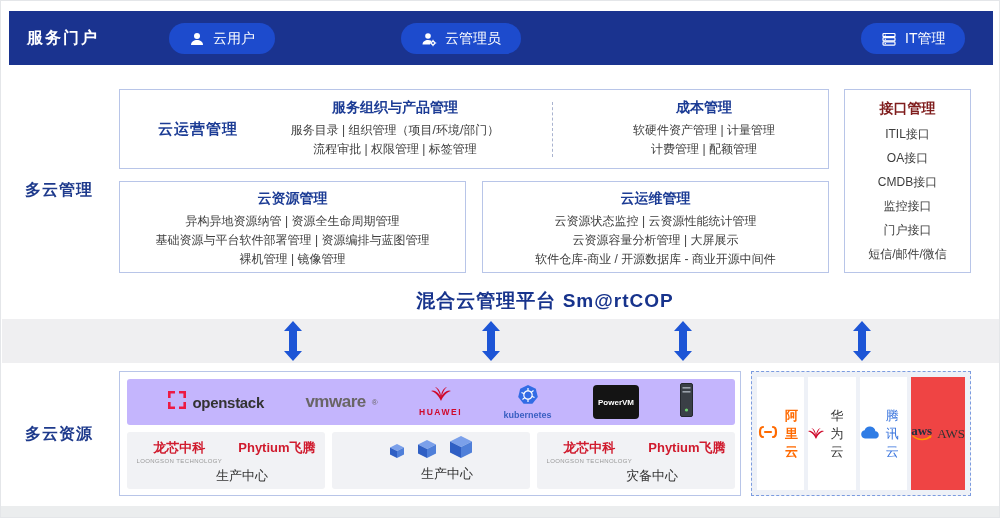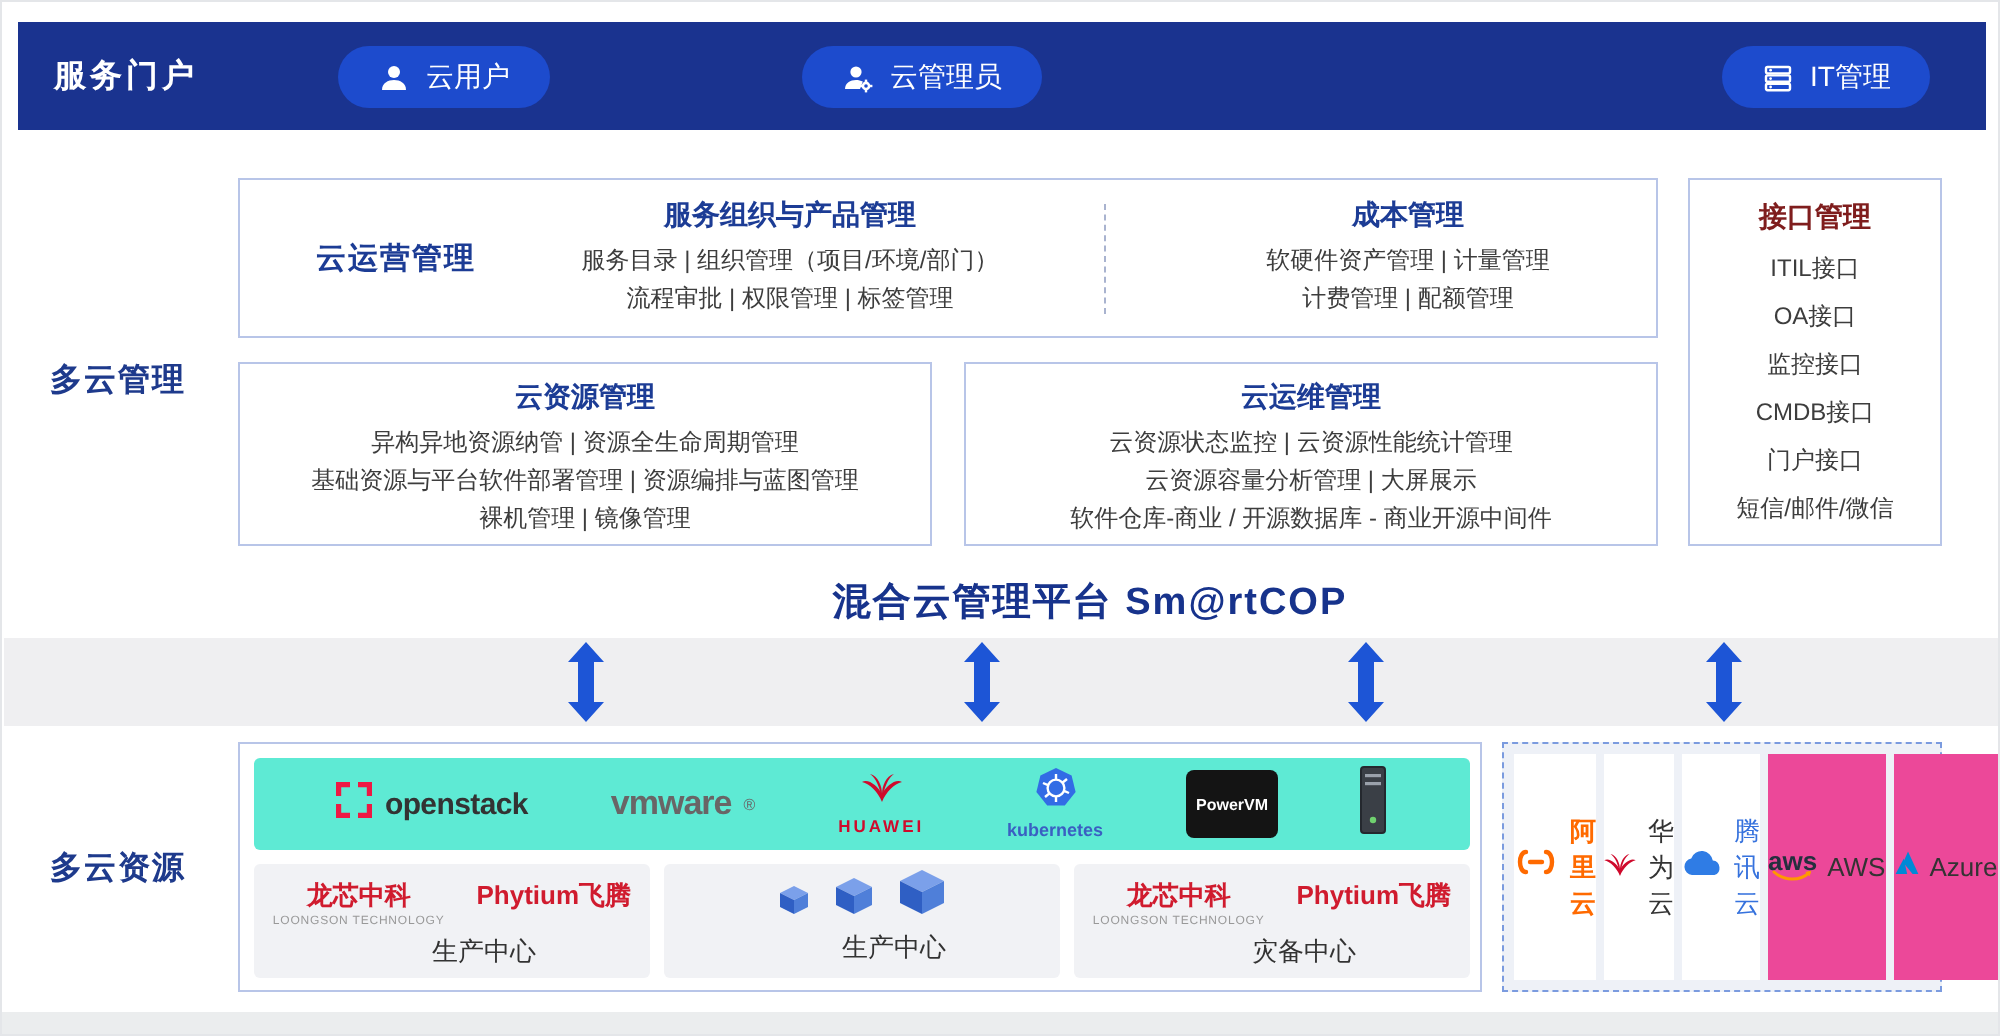--- a/index.html
+++ b/index.html
@@ -40,21 +40,21 @@
 
   .platform-title { position:absolute; left:118px; top:287px; width:852px; text-align:center;
                     color:#17338c; font-size:19px; font-weight:bold; letter-spacing:1px; }
 
   
   .api-band { position:absolute; left:1px; top:318px; width:998px; height:44px; background:#efeff1; }
   .api-arrow { position:absolute; top:2px; width:18px; height:40px; }
 
   
   .bottom-box { left:118px; top:370px; width:622px; height:125px; }
-  .logos-row { position:absolute; left:7px; top:7px; width:608px; height:46px; background:#5eead4;
+  .logos-row { position:absolute; left:7px; top:7px; width:608px; height:46px; background:#c4b5fd;
                border-radius:3px; display:flex; align-items:center; justify-content:space-evenly; }
   .logo { display:flex; align-items:center; gap:6px; }
   .logo-stack { display:flex; flex-direction:column; align-items:center; }
   .openstack-text { font-size:15px; font-weight:bold; color:#333; letter-spacing:-0.3px; }
   .vmware-text { font-size:17px; font-weight:bold; color:#696566; letter-spacing:-0.5px; }
   .vmware-reg { font-size:8px; color:#696566; vertical-align:super; }
   .huawei-text { font-size:8.5px; font-weight:bold; color:#cf0a2c; letter-spacing:1.5px; margin-top:2px; }
   .k8s-text { font-size:9px; font-weight:bold; color:#3a5fc2; margin-top:1px; }
   .powervm-box { width:46px; height:34px; background:#141414; border-radius:4px; display:flex;
                  align-items:center; justify-content:center; color:#fff; font-size:8px; font-weight:bold; }
@@ -68,21 +68,21 @@
   .vendor-name { color:#d01b2e; font-weight:bold; font-size:13px; }
   .vendor-sub { color:#999; font-size:6px; letter-spacing:0.4px; margin-top:1px; }
   .center-name { text-align:center; color:#333; font-size:13px; margin-top:3px;padding-left:32px; }
   .cubes { display:flex; justify-content:center; align-items:flex-end; gap:14px; padding-top:6px; height:30px; }
 
   .cloud-box { position:absolute; left:750px; top:370px; width:220px; height:125px;
                border:1px dashed #7b9bdf; background:#eef1f7; padding:5px;
                display:flex; flex-direction:row; gap:4px; }
   .cloud-row { background:#fff; flex:1; display:flex; align-items:center; justify-content:center; gap:6px; }
   .cloud-split { flex:1; display:flex; gap:4px; }
-  .cloud-cell { background:#ec4899; flex:1; display:flex; align-items:center; justify-content:center; gap:5px; }
+  .cloud-cell { background:#ef4444; flex:1; display:flex; align-items:center; justify-content:center; gap:5px;font-family:Liberation Serif, serif; }
   .ali-text { color:#ff6a00; font-size:13px; font-weight:bold; }
   .hwc-text { color:#333; font-size:13px; }
   .tc-text { color:#3672dd; font-size:13px; }
   .aws-mark { color:#252f3e; font-size:13px; font-weight:bold; line-height:9px; }
   .aws-text, .az-text { color:#333; font-size:13px; }
   .aws-stack { display:flex; flex-direction:column; align-items:center; }
 
   .bottom-strip { position:absolute; left:0; top:505px; width:1000px; height:13px; background:#ebedee; }
 </style>
 </head>
@@ -167,22 +167,22 @@
     <div class="box-title">云运维管理</div>
     <div class="line">云资源状态监控 | 云资源性能统计管理</div>
     <div class="line">云资源容量分析管理 | 大屏展示</div>
     <div class="line">软件仓库-商业 / 开源数据库 - 商业开源中间件</div>
   </div>
 
   <div class="box if-box">
     <div class="if-title">接口管理</div>
     <div class="if-item">ITIL接口</div>
     <div class="if-item">OA接口</div>
+    <div class="if-item">CMDB接口</div>
     <div class="if-item">监控接口</div>
-    <div class="if-item">CMDB接口</div>
     <div class="if-item">门户接口</div>
     <div class="if-item">短信/邮件/微信</div>
   </div>
 
   <div class="platform-title">混合云管理平台 Sm@rtCOP</div>
 
   <div class="api-band">
     <svg class="api-arrow" style="left:282px" viewBox="0 0 18 40">
         <path d="M9 0 L18 10 L13 10 L13 30 L18 30 L9 40 L0 30 L5 30 L5 10 L0 10 Z" fill="#1d55d6"></path>
       </svg>
@@ -342,26 +342,17 @@
       <div class="cloud-cell">
         <span class="aws-stack">
           <span class="aws-mark">aws</span>
           <svg width="20" height="6" viewBox="0 0 20 6">
               <path d="M1 1 C6 5.6 14 5.6 18.5 1.4" stroke="#ff9900" stroke-width="1.5" fill="none" stroke-linecap="round"></path>
               <path d="M19.6 0.4 L16.6 1 L18.8 3.2 Z" fill="#ff9900"></path>
             </svg>
         </span>
         <span class="aws-text">AWS</span>
       </div>
-      <div class="cloud-cell">
-        <span>
-          <svg width="13" height="13" viewBox="0 0 13 13">
-              <path d="M7 0.8 L12.2 12 H9.3 L4.6 6.2 Z" fill="#0089d6"></path>
-              <path d="M4.9 4.2 L0.8 12 H6.6 Z" fill="#0089d6"></path>
-            </svg>
-        </span>
-        <span class="az-text">Azure</span>
-      </div>
     </div>
   </div>
 
   <div class="bottom-strip"></div>
 </div>
 
 </body></html>

